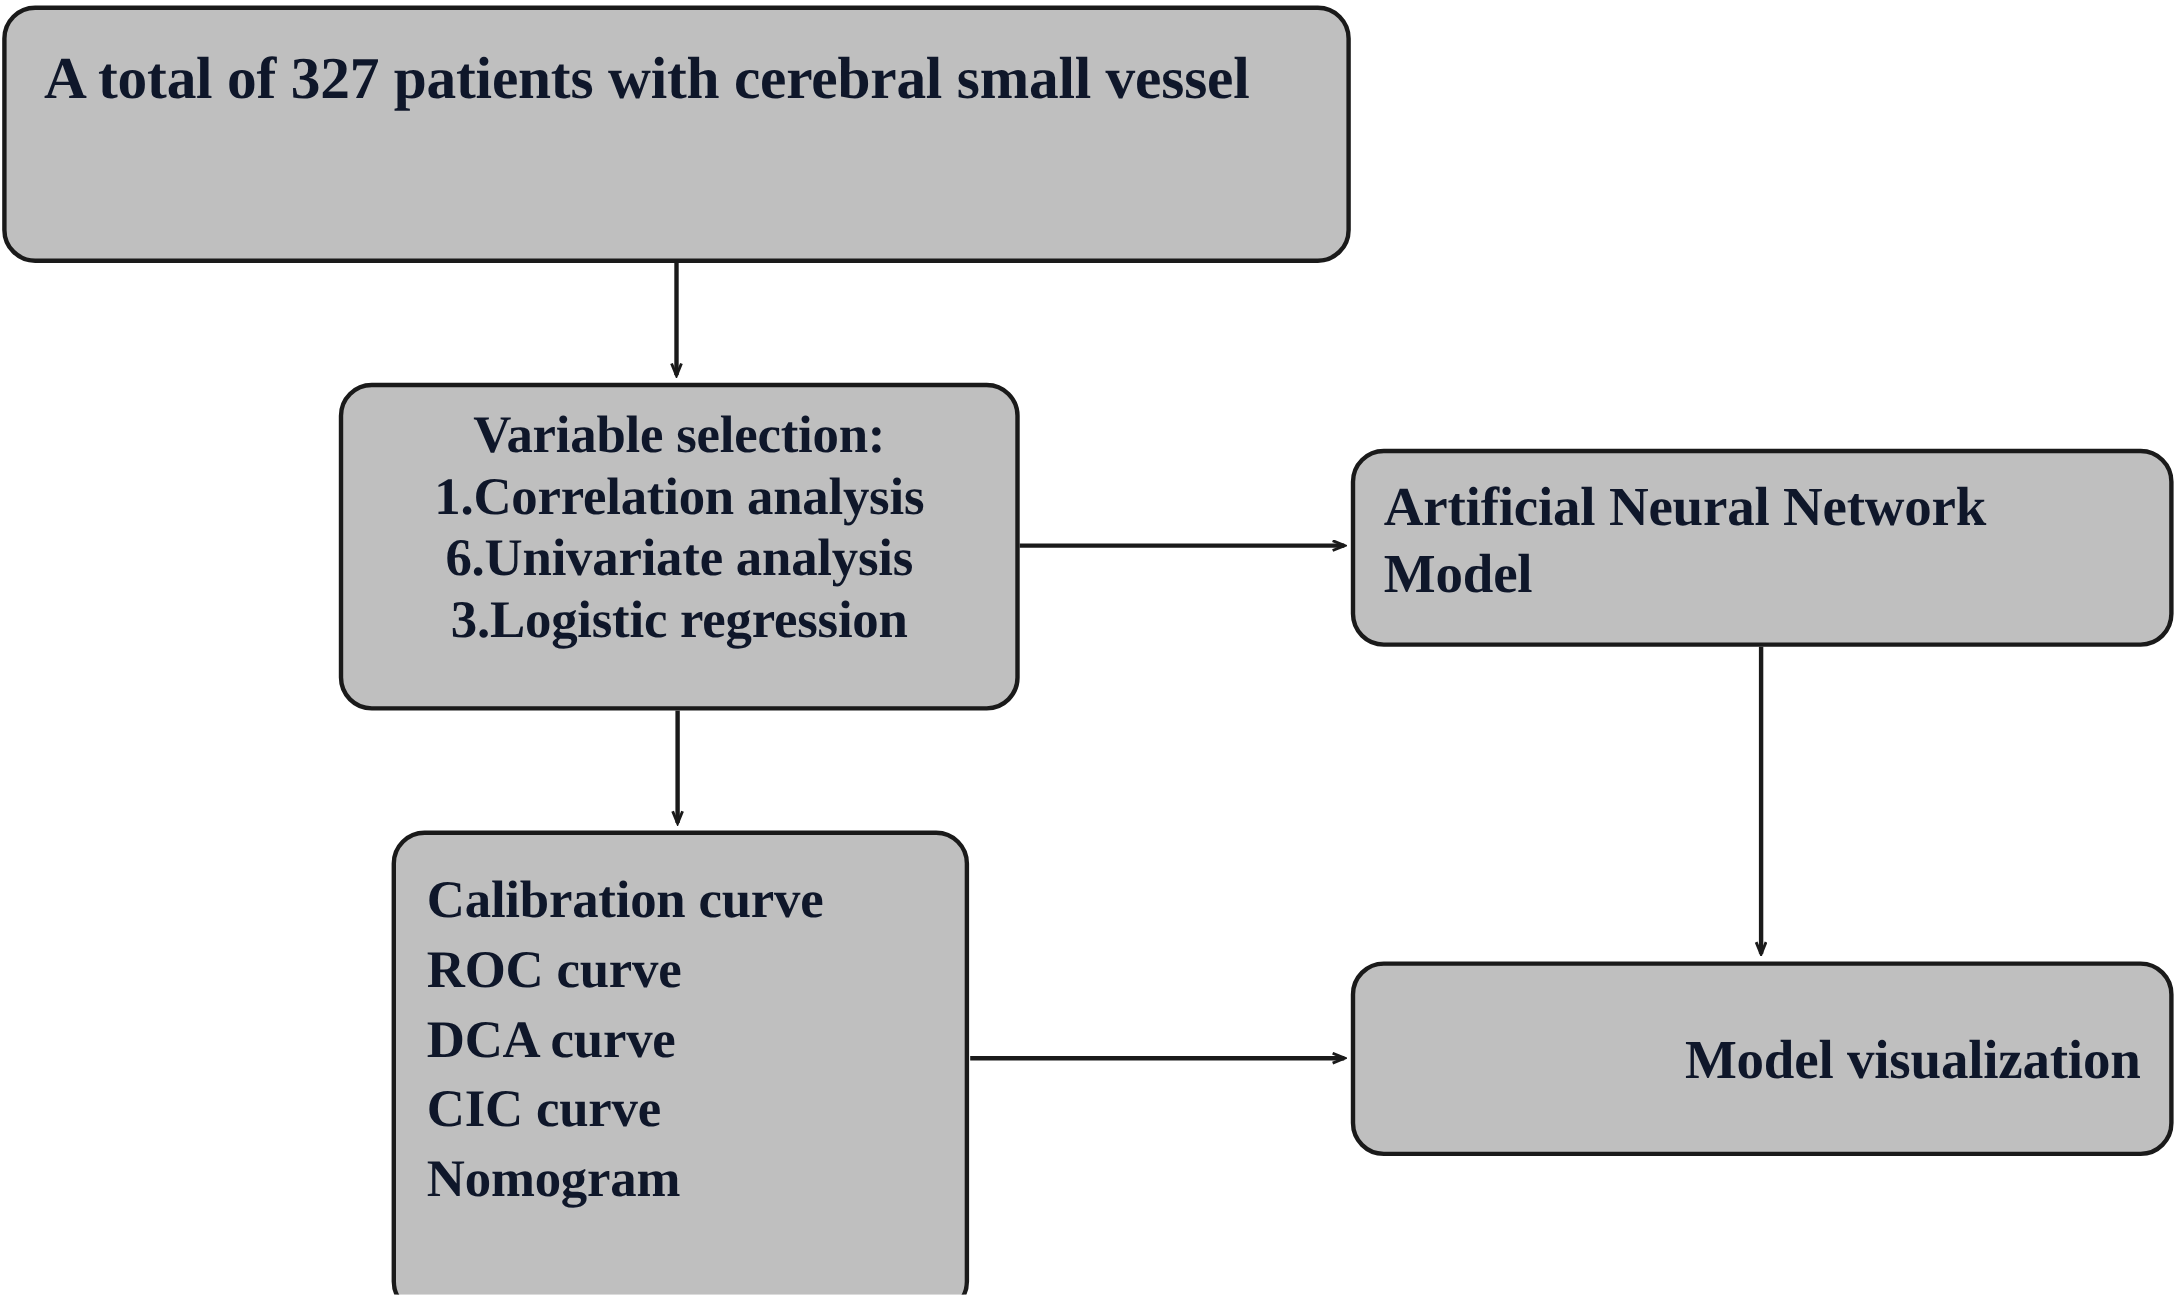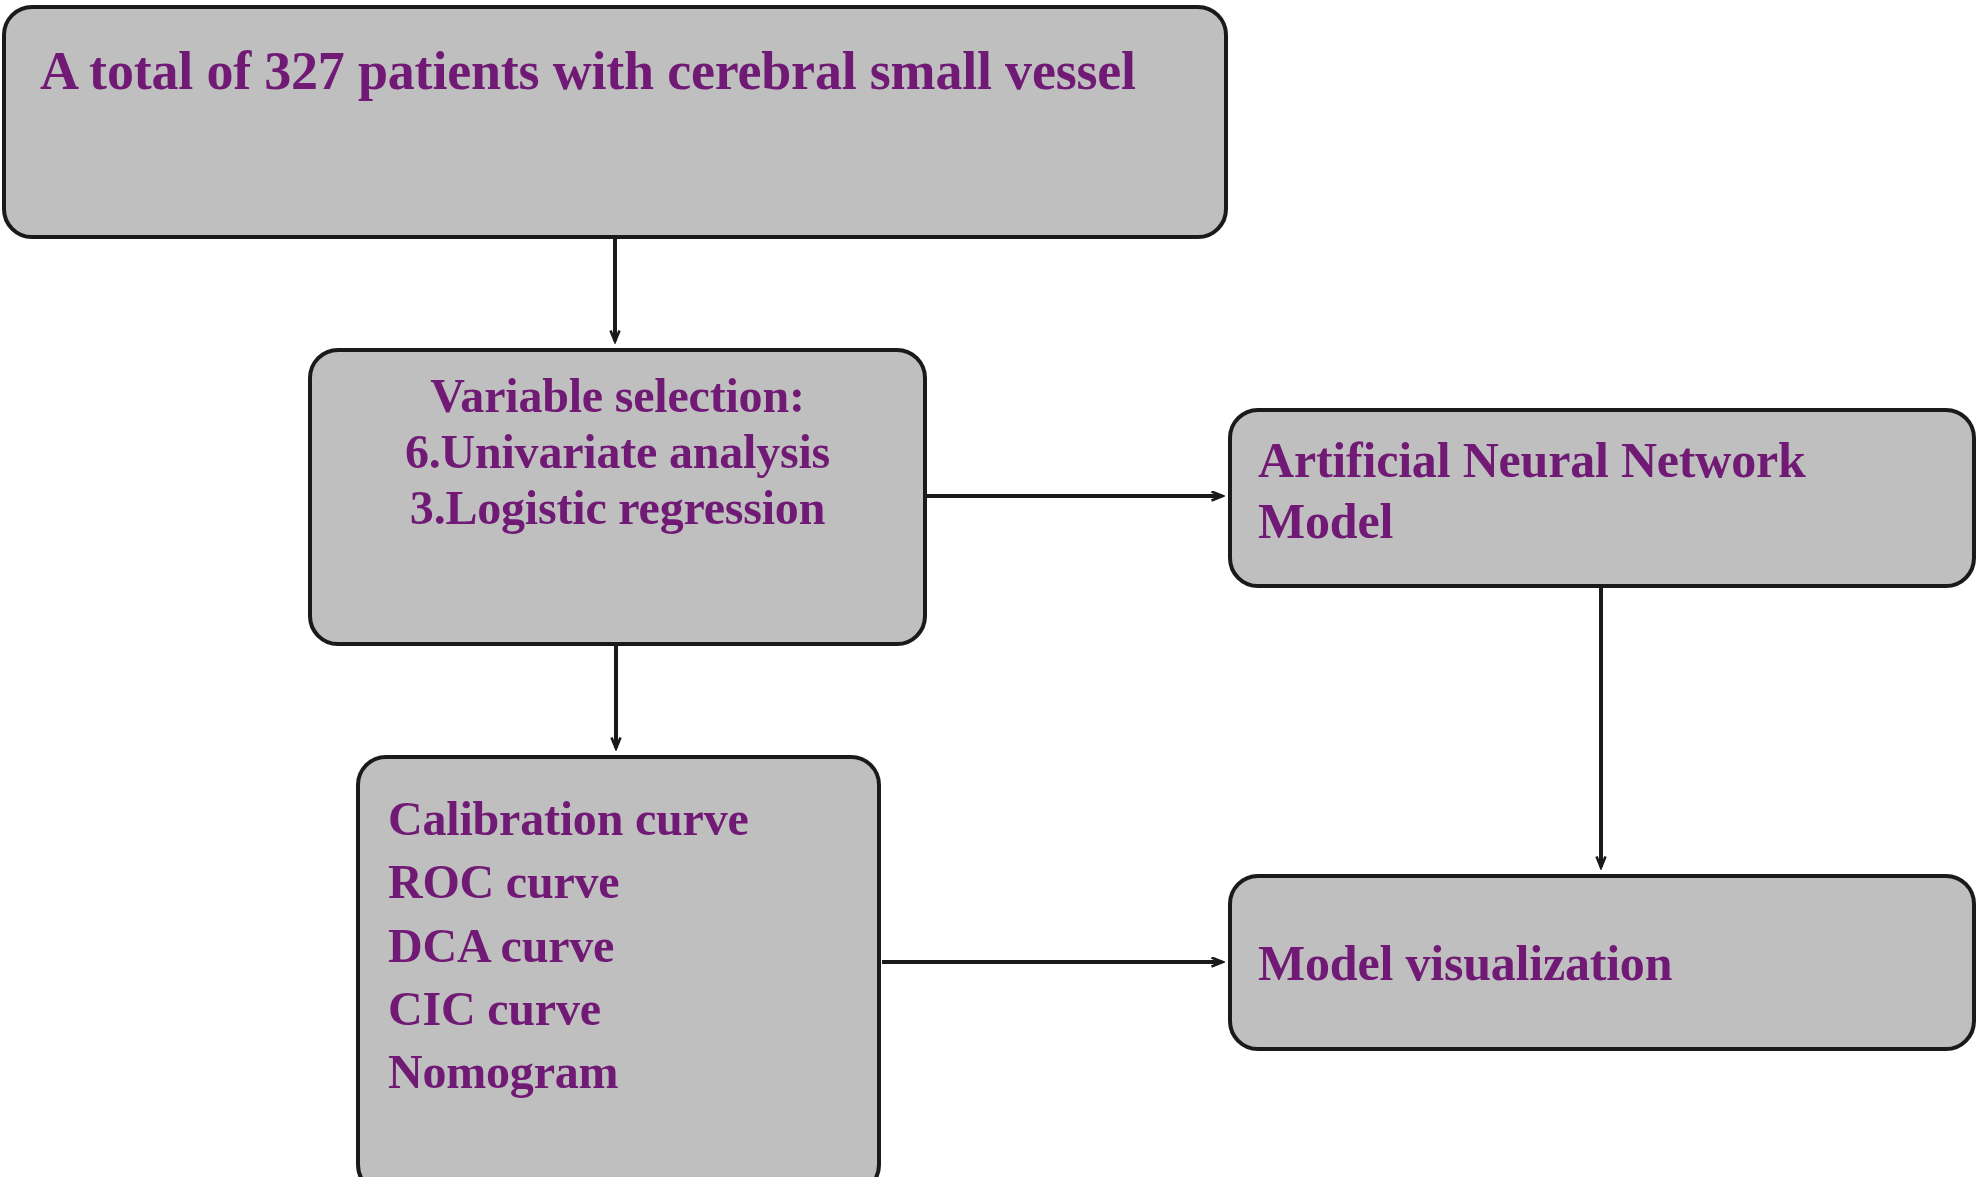--- a/index.html
+++ b/index.html
@@ -17,21 +17,21 @@
   }
   .node {
     position: absolute;
     box-sizing: border-box;
     background: #bfbfbf;
     border: 4px solid #1a1a1a;
     border-radius: 30px;
     display: flex;
     flex-direction: column;
     justify-content: center;
-    color: #701a75;
+    color: #0f172a;
     font-weight: bold;
     letter-spacing: -0.2px;
   }
   .node .line {
     display: block;
     white-space: pre;
   }
 
   
   #node-cohort {
@@ -70,40 +70,42 @@
     line-height: 1.32;
     justify-content: flex-start;
     padding-top: 28px;
   }
   #node-model-visualization {
     left: 1228px; top: 874px;
     width: 748px; height: 177px;
     padding: 0 26px;
     font-size: 50px;
     justify-content: center;
+    text-align: right;
   }
 
   
   .connector {
     position: absolute;
     pointer-events: none;
   }
   .connector svg { display: block; overflow: visible; }
 </style>
 </head>
 <body>
 
 <div id="canvas">
 
   <div class="node" id="node-cohort">
     <span class="line">A total of 327 patients with cerebral small vessel</span>
   </div>
 
   <div class="node" id="node-variable-selection">
     <span class="line">Variable selection:</span>
+    <span class="line">1.Correlation analysis</span>
     <span class="line">6.Univariate analysis</span>
     <span class="line">3.Logistic regression</span>
   </div>
 
   <div class="node" id="node-ann-model">
     <span class="line">Artificial Neural Network</span>
     <span class="line">Model</span>
   </div>
 
   <div class="node" id="node-evaluation">

